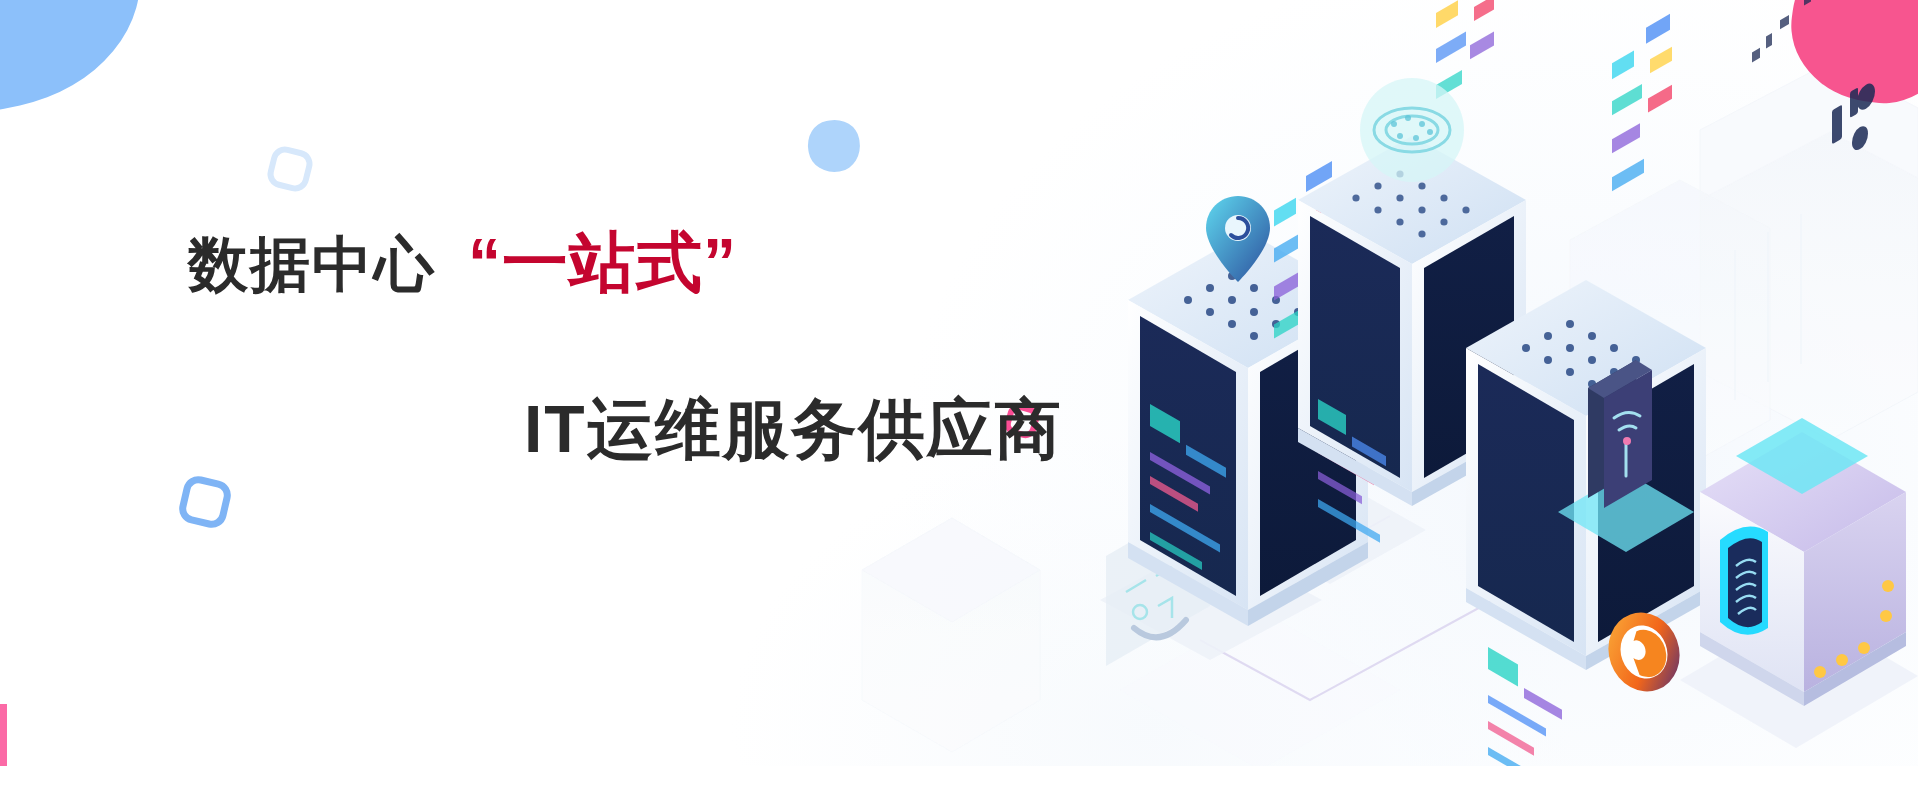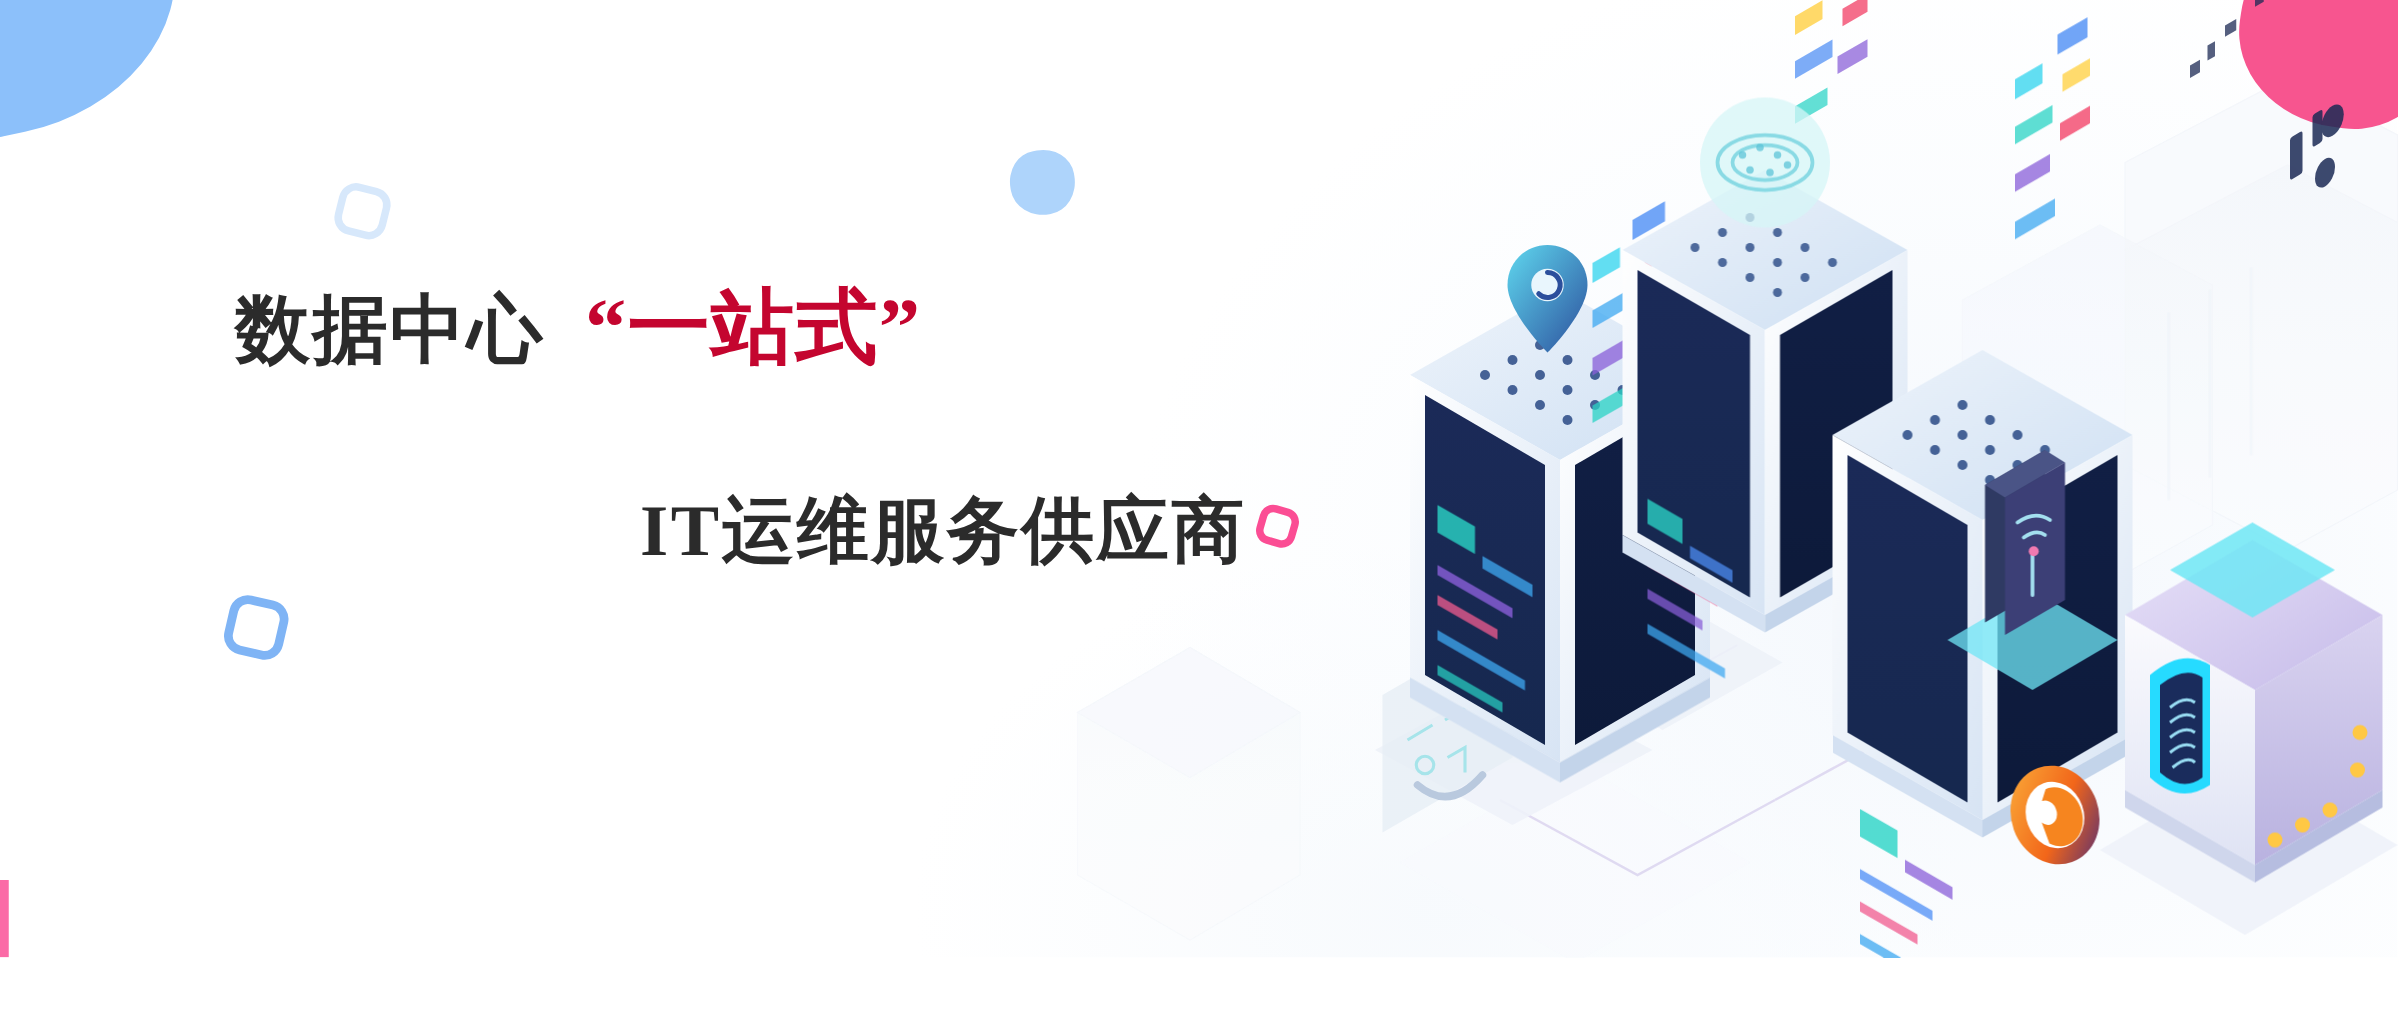--- a/index.html
+++ b/index.html
@@ -13,21 +13,20 @@
 
   .banner {
     position: relative;
     width: 1918px;
     height: 766px;
     overflow: hidden;
     background: #ffffff;
     background-image:
       radial-gradient(ellipse 900px 700px at 82% 62%, #f4f8fd 0%, rgba(248,251,254,0.55) 45%, rgba(255,255,255,0) 75%),
       radial-gradient(ellipse 600px 420px at 60% 95%, #f7fafd 0%, rgba(255,255,255,0) 70%);
-    font-family: Liberation Serif, serif;
   }
 
   
   .blob-topleft {
     position: absolute;
     left: -150px;
     top: -132px;
     width: 290px;
     height: 240px;
     background: #8cc0fa;
@@ -105,24 +104,24 @@
     letter-spacing: 2px;
   }
   .title-accent {
     font-size: 66px;
     font-weight: 700;
     color: #c4052f;
     letter-spacing: 1px;
     margin-left: 32px;
   }
   .line-secondary {
-    margin: 4px;
+    margin: 16px;
     padding-left: 320px;
     margin-top: 96px;
-    font-size: 58px;
+    font-size: 66px;
     font-weight: 700;
     color: #2b2b2b;
     letter-spacing: 2px;
     white-space: nowrap;
     line-height: 1.08;
   }
 
   
   .ghost-layer {
     position: absolute;

